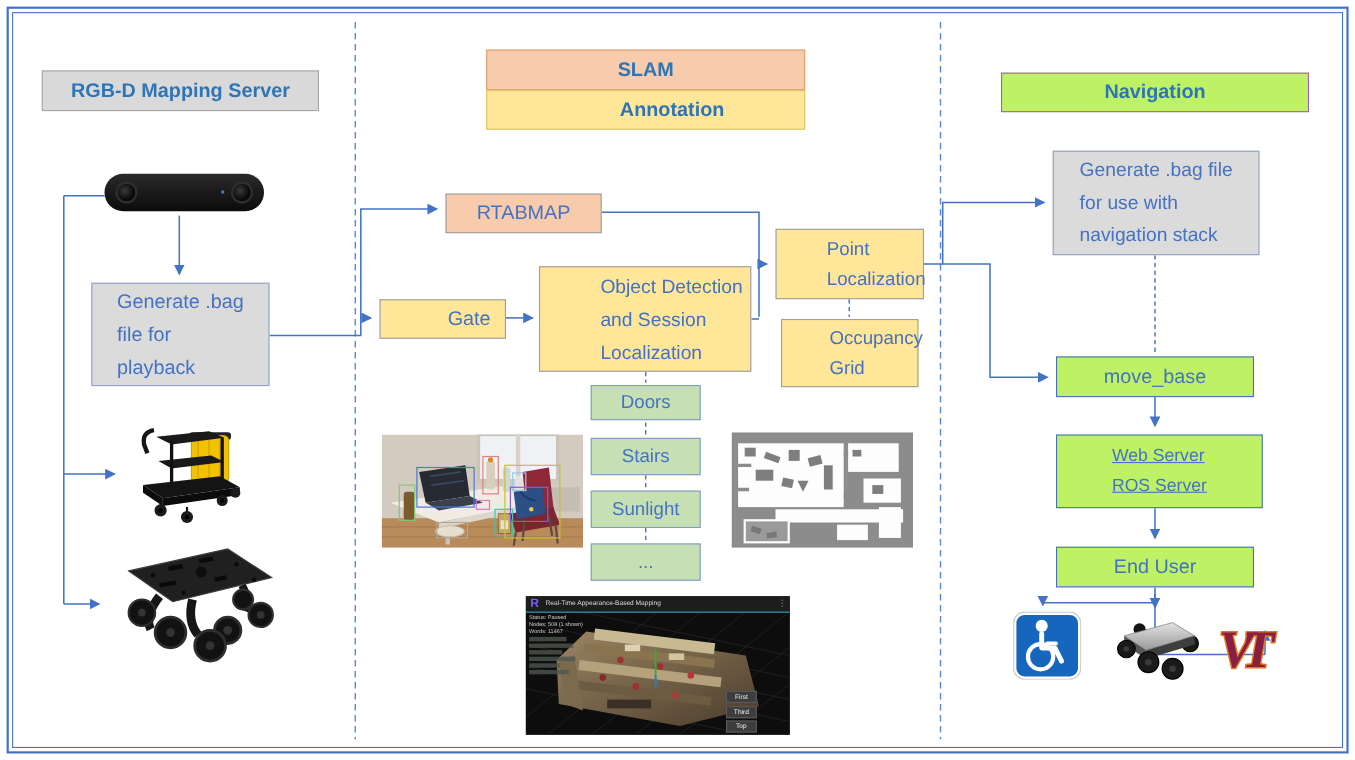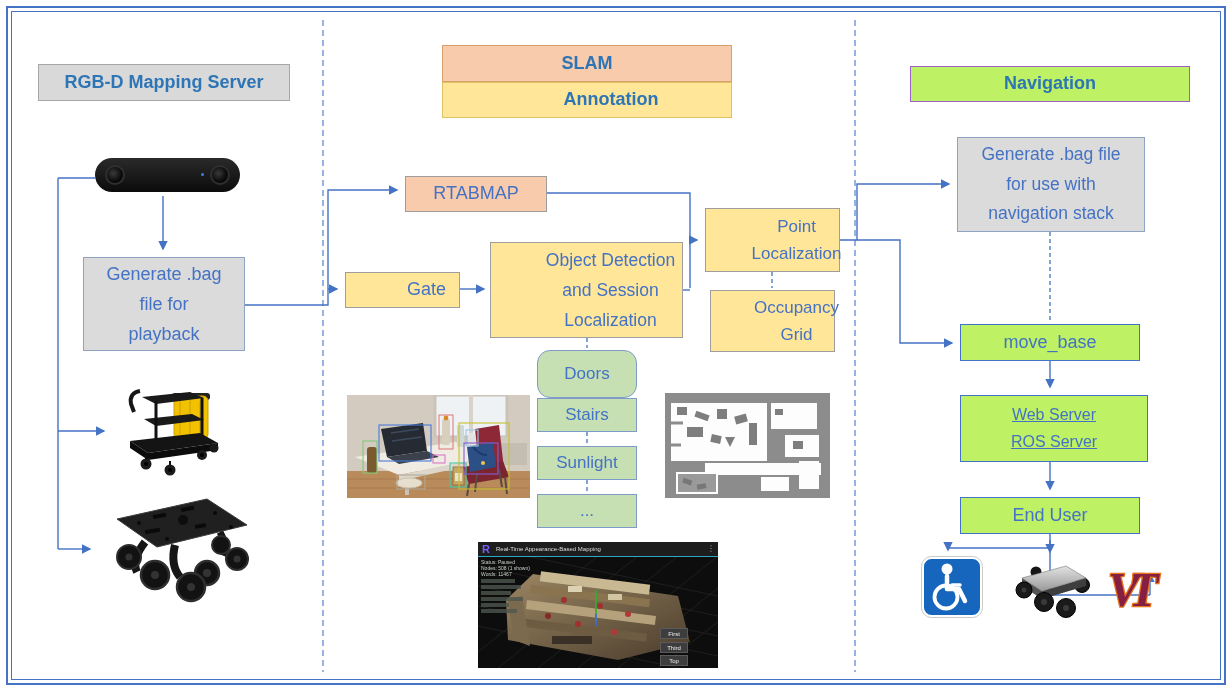--- a/index.html
+++ b/index.html
@@ -2,21 +2,21 @@
 <html><head>
 <meta charset="utf-8">
 <style>
   html,body{margin:0;padding:0;background:#fff;}
   #canvas{position:relative;width:1232px;height:691px;background:#fff;overflow:hidden;
           font-family:"Liberation Sans",sans-serif;}
   .frame-outer{position:absolute;left:6px;top:6px;right:6px;bottom:6px;border:2px solid #4472C4;}
   .frame-inner{position:absolute;left:11px;top:11px;right:11px;bottom:11px;border:1px solid #4472C4;}
   svg.overlay{position:absolute;left:0;top:0;width:1232px;height:691px;pointer-events:none;}
   .box{position:absolute;box-sizing:border-box;display:flex;align-items:center;justify-content:center;
-       text-align:center;font-size:17px;color:#4472C4;border:1px solid #9e9e9e;line-height:1.55;}
+       text-align:left;font-size:17px;color:#4472C4;border:1px solid #9e9e9e;line-height:1.55;}
   .gray{background:#DBDBDB;border-color:#8FA3C4;}
   .titlebox{background:#D9D9D9;border-color:#A6A6A6;}
   .peach{background:#F8CBAD;}
   .yellow{background:#FFE699;padding-left:48px;}
   .green{background:#C6E0B4;border-color:#7F9BC8;}
   .purple{background:#bef264;border-color:#4472C4;}
   .hdr{font-weight:700;color:#2E75B6;font-size:18px;}
   .slamhdr{border-color:#D9A06B;}
   .annhdr{border-color:#DFC263;}
   .navhdr{background:#bef264;border-color:#9E5FC8;}
@@ -190,21 +190,21 @@
     </div>
   </div>
 
   <div class="box yellow" style="left:710px;top:290px;width:125px;height:62px;line-height:1.6;">
     <div>
       <div>Occupancy</div>
       <div>Grid</div>
     </div>
   </div>
 
-  <div class="box green" style="left:537px;top:350px;width:100px;height:48px;border-radius:13px;">
+  <div class="box green" style="left:537px;top:350px;width:100px;height:32px;">
     <span>Doors</span>
   </div>
   <div class="box green" style="left:537px;top:398px;width:100px;height:34px;">
     <span>Stairs</span>
   </div>
   <div class="box green" style="left:537px;top:446px;width:100px;height:34px;">
     <span>Sunlight</span>
   </div>
   <div class="box green" style="left:537px;top:494px;width:100px;height:34px;">
     <span>...</span>

